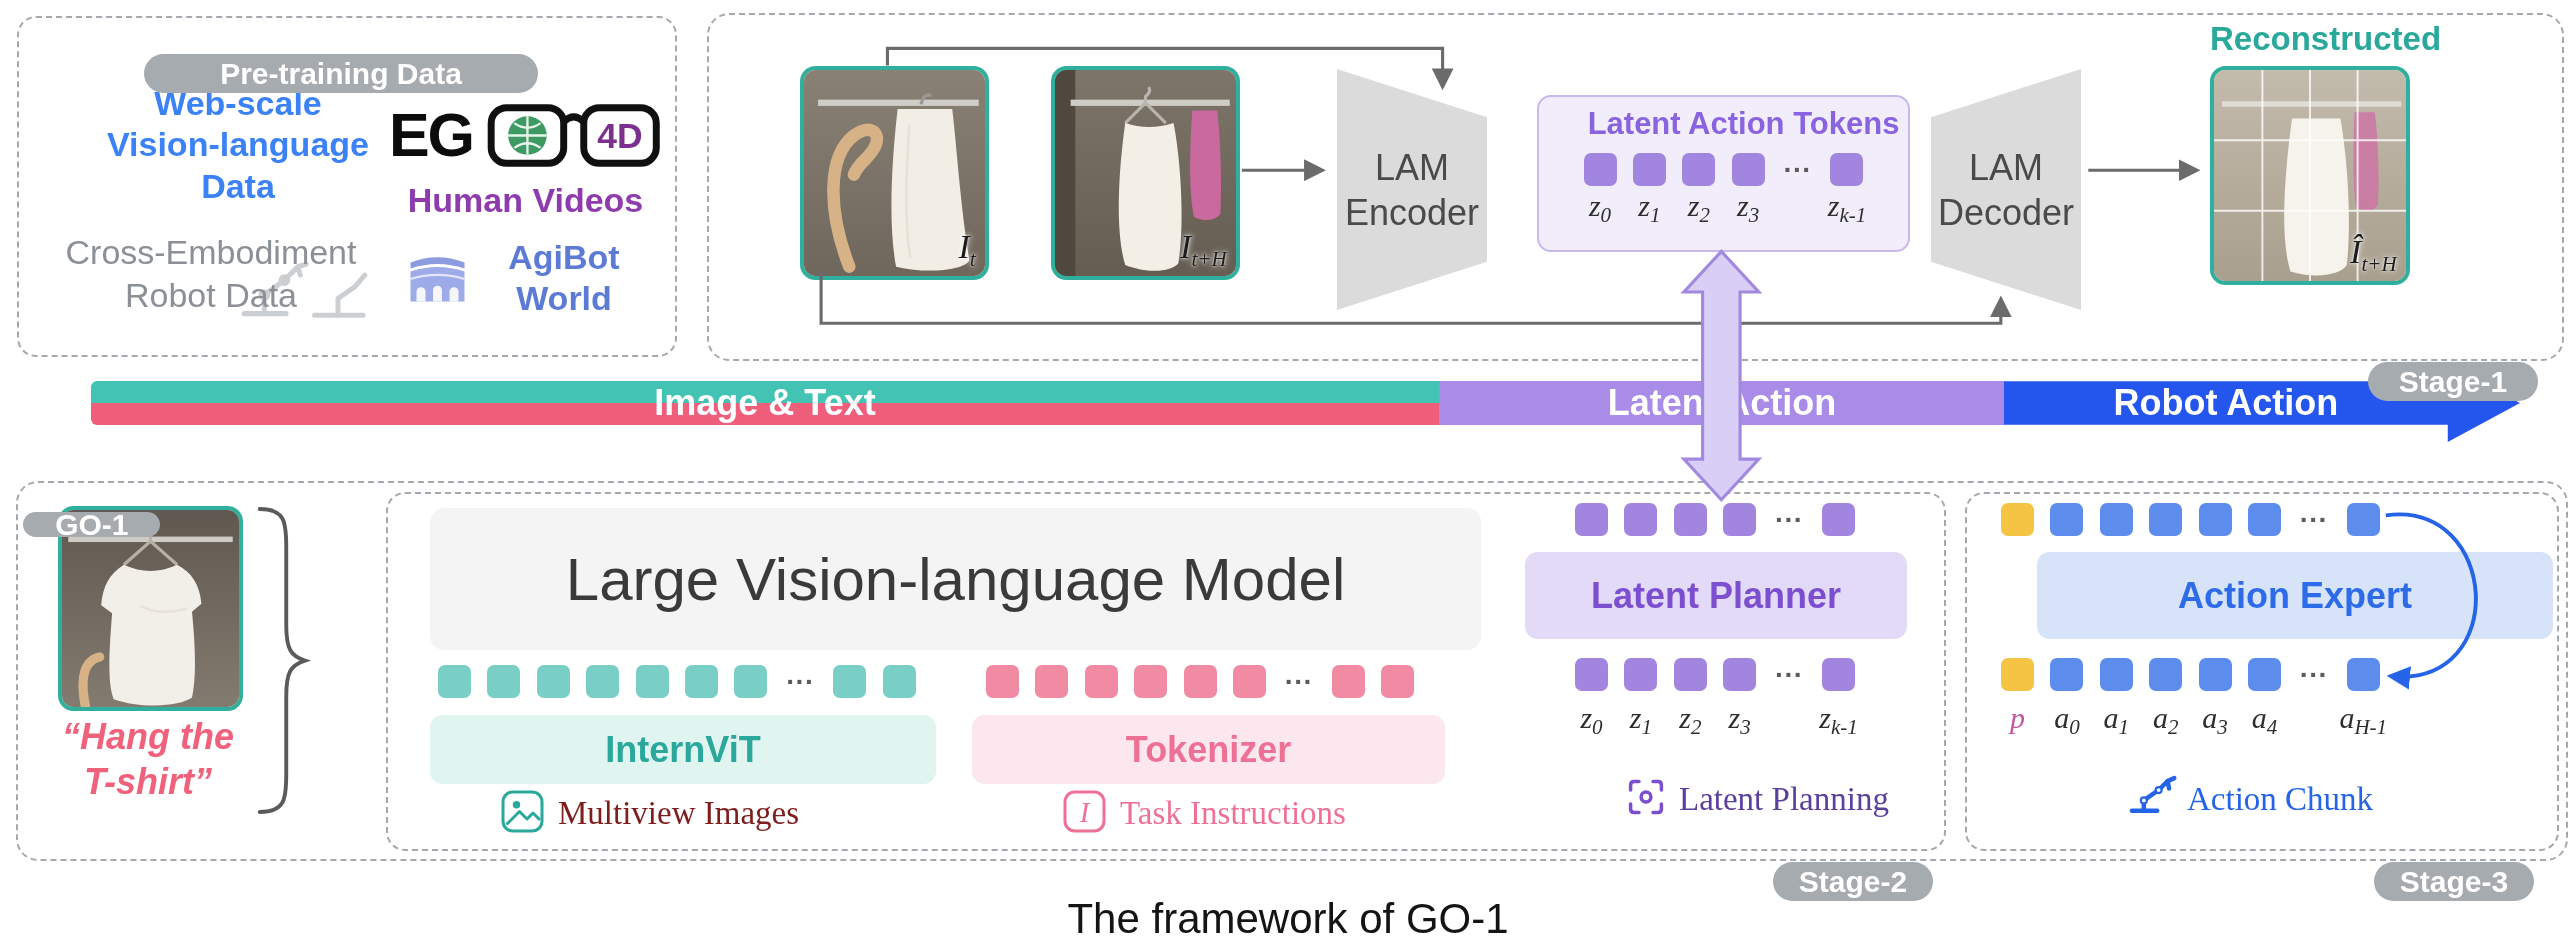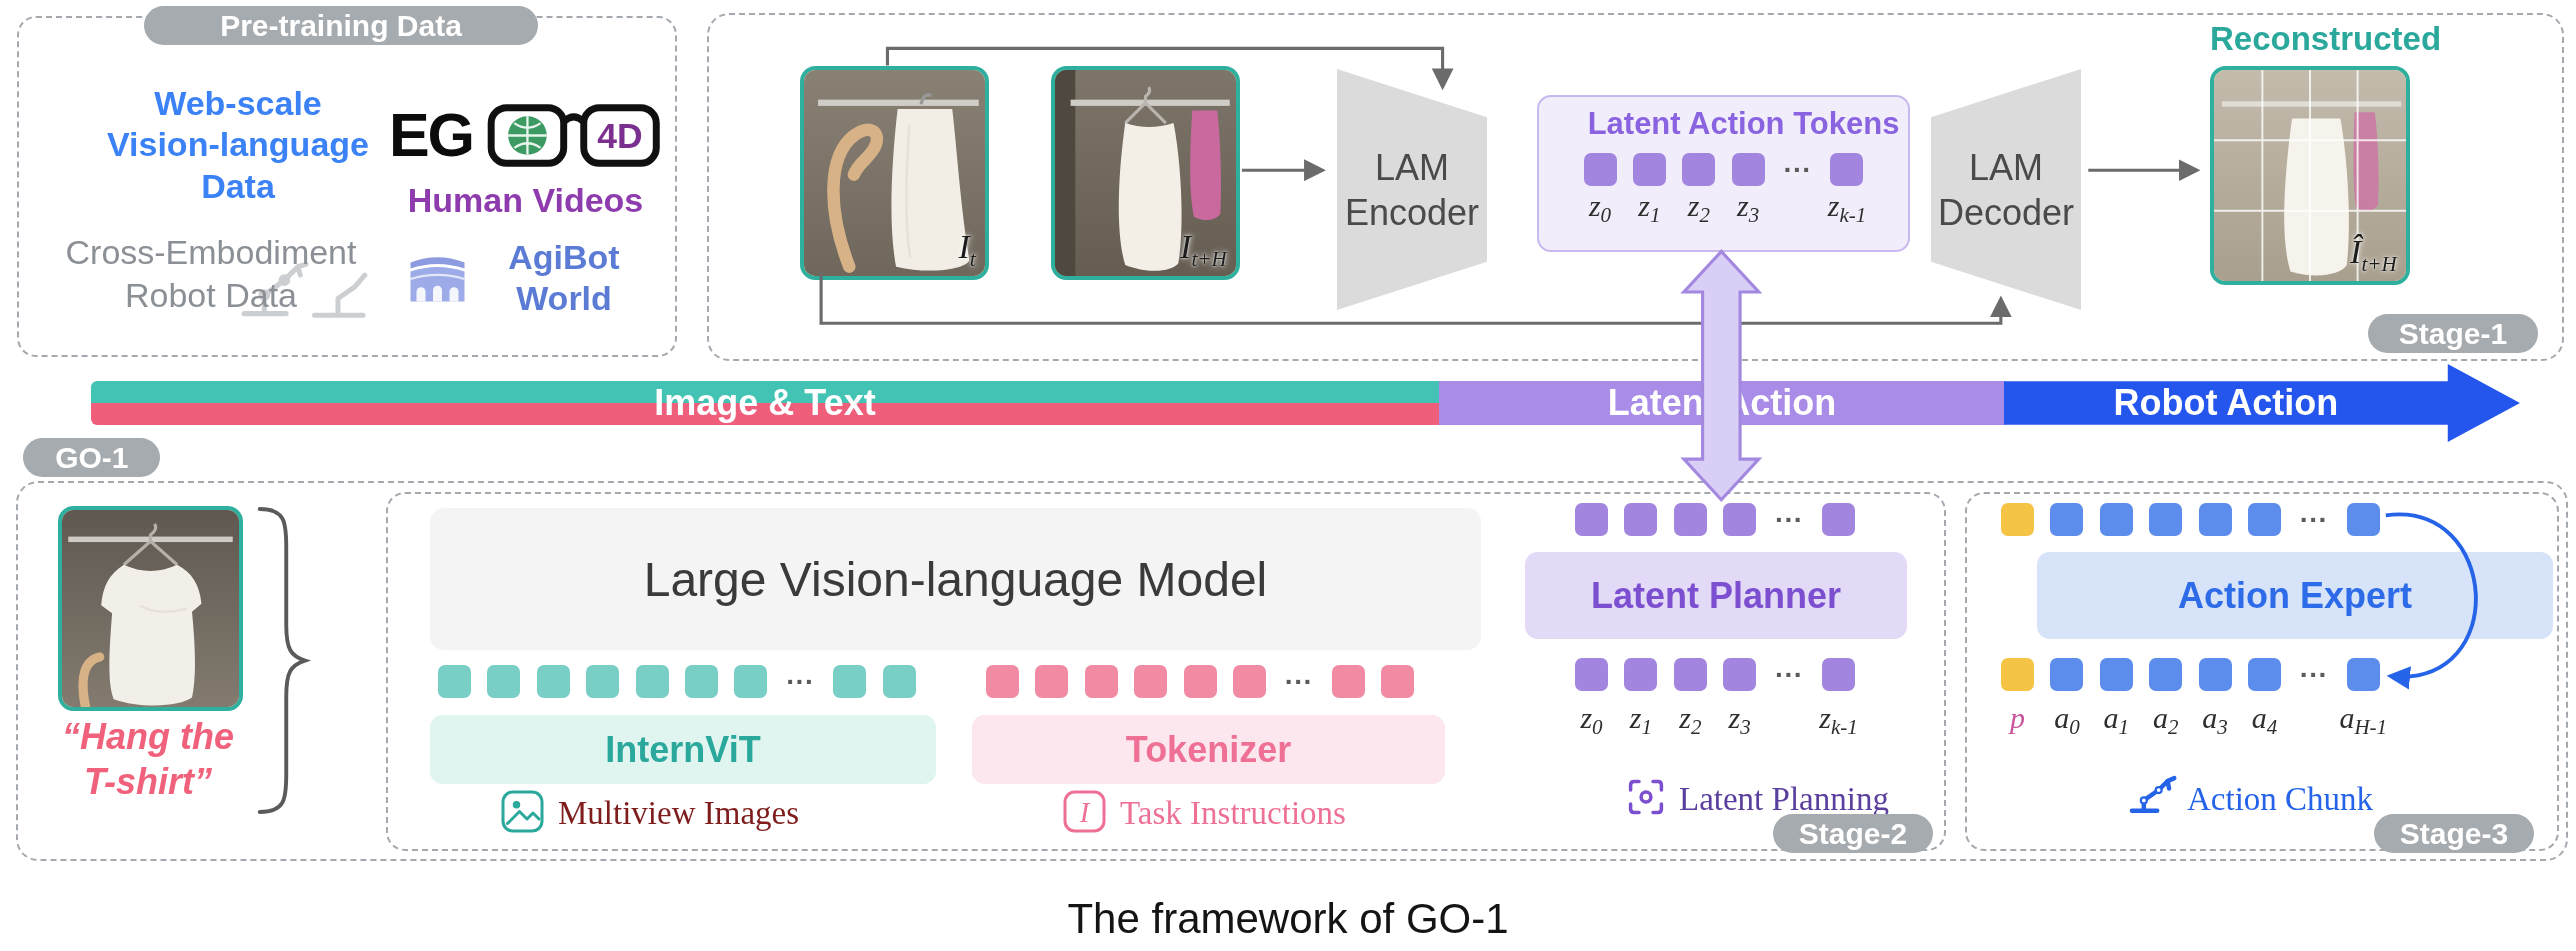--- a/index.html
+++ b/index.html
@@ -1,38 +1,38 @@
 <!DOCTYPE html>
 <html style="font-size:12.5px"><head>
 <meta charset="utf-8">
 <style>
   html,body{margin:0;padding:0;background:#fff;}
   .canvas{position:relative;width:2576px;height:951px;background:#ffffff;font-family:"Liberation Sans",sans-serif;overflow:hidden;}
   .dashed{position:absolute;border:2.3px dashed #A3A9AF;border-radius:22px;background:transparent;}
-  .pill{position:absolute;background:#A6ABB0;color:#fff;font-weight:bold;font-size:30px;display:flex;align-items:center;justify-content:center;border-radius:31px;z-index:3;}
+  .pill{position:absolute;background:#A6ABB0;color:#fff;font-weight:bold;font-size:30px;display:flex;align-items:center;justify-content:center;border-radius:31px;z-index:3;margin-top:48px;}
   .preline{white-space:pre-line;}
   .txt{position:absolute;}
   .center{text-align:center;}
   .photo{position:absolute;border:4.7px solid #2FAF9E;border-radius:15.6px;overflow:hidden;background:#fef9c3;z-index:2;}
   .photo svg{display:block;width:100%;height:100%;}
   .math{font-family:"Liberation Serif",serif;font-style:italic;color:#1b1b1b;}
   .photo .math{position:absolute;right:9.4px;bottom:4.7px;font-size:34px;text-shadow:0 0 6.2px rgba(255,255,255,.95),0 0 2.3px #fff;}
   .math sub,.lbl sub{font-size:21px;}
   .trap{position:absolute;background:#DBDBDB;color:#4A4A4A;font-size:36px;line-height:1.25;display:flex;align-items:center;justify-content:center;text-align:center;z-index:2;}
   .trap.enc{clip-path:polygon(0 0,100% 20%,100% 80%,0 100%);}
   .trap.dec{clip-path:polygon(0 20%,100% 0,100% 100%,0 80%);}
   .row{position:absolute;display:flex;gap:16.4px;align-items:center;z-index:2;}
   .sq{width:33px;height:33px;border-radius:7px;flex:0 0 auto;}
   .sq.teal{background:#79CFC6}.sq.pink{background:#F18BA3}.sq.purple{background:#A285DE}.sq.blue{background:#5C8CEC}.sq.yellow{background:#F5C445}
   .ell{width:33px;flex:0 0 auto;text-align:center;font-weight:bold;color:#5a5a5a;font-size:28px;line-height:33px;white-space:nowrap;}
   .lblrow{position:absolute;display:flex;gap:16.4px;z-index:2;}
   .lbl{width:33px;flex:0 0 auto;display:flex;justify-content:center;align-items:baseline;font-family:"Liberation Serif",serif;font-style:italic;font-size:30px;color:#2e2e2e;white-space:nowrap;}
   .lbl sub{transform:translateY(6.2px);}
   .softbox{position:absolute;display:flex;align-items:center;justify-content:center;border-radius:12.5px;font-weight:bold;z-index:2;}
-  .lvlm{background:#F4F4F5;color:#3A3A3A;font-size:48px;font-weight:normal;border-radius:14px;}
+  .lvlm{background:#F4F4F5;color:#3A3A3A;font-size:60px;font-weight:normal;border-radius:14px;}
   .internvit{background:#E0F4F0;color:#2AA89B;font-size:36px;}
   .tokenizer{background:#FBE7ED;color:#EE7195;font-size:36px;}
   .planner{background:#E3DAF7;color:#7C4FD0;font-size:36px;}
   .expert{background:#D7E3F9;color:#2E6BE8;font-size:36px;}
   .tokensbox{position:absolute;background:#F1EDFB;border:2.3px solid #C9B8F0;border-radius:14px;display:flex;flex-direction:column;align-items:center;z-index:2;}
   .tokensbox .title{margin-top:9.4px;color:#8A63E0;font-weight:bold;font-size:31px;margin-left:40px;}
   .tokensbox .trow{display:flex;gap:16.4px;align-items:center;margin-top:11px;}
   .tokensbox .lrow{display:flex;gap:16.4px;margin-top:3.1px;}
   .band{position:absolute;top:381px;height:44px;display:flex;align-items:center;justify-content:center;color:#fff;font-weight:bold;font-size:36px;z-index:1;}
   .serifnote{font-family:"Liberation Serif",serif;font-size:33px;}
@@ -197,21 +197,21 @@
       <span>Image &amp; Text</span>
     </div>
   <div class="band" style="left:1439px;width:566px;background:#A98BE8;">
       <span>Latent Action</span>
     </div>
   <div style="position:absolute;left:2004px;top:364px;width:516px;height:78px;background:#2456EE;clip-path:polygon(0 22%,86% 22%,86% 0,100% 50%,86% 100%,86% 78%,0 78%);z-index:1;">
     <div style="position:absolute;left:0;top:22%;height:56%;width:86%;display:flex;align-items:center;justify-content:center;color:#fff;font-weight:bold;font-size:36px;">Robot Action</div>
   </div>
 
   <div class="dashed" style="left:16.4px;top:481px;width:2548px;height:376px;"></div>
-  <div class="pill" style="left:23.4px;top:438px;width:137px;height:39px;">
+  <div class="pill" style="left:23.4px;top:464px;width:137px;height:25px;">
       <span>GO-1</span>
     </div>
 
   <div class="photo" style="left:58px;top:506px;width:177px;height:197px;">
     <svg viewBox="0 0 226 252" preserveAspectRatio="none">
       <defs>
           <linearGradient id="g4" x1="0" y1="0" x2="0" y2="1">
             <stop offset="0" stop-color="#5f5850"></stop>
             <stop offset="1" stop-color="#837b6f"></stop>
           </linearGradient>

